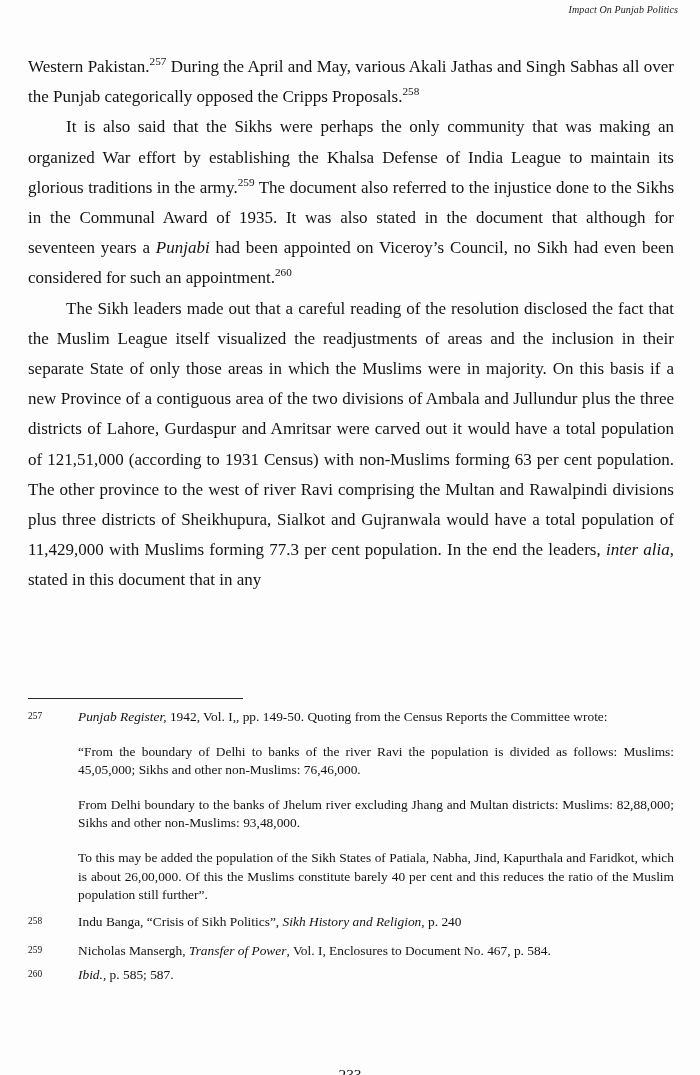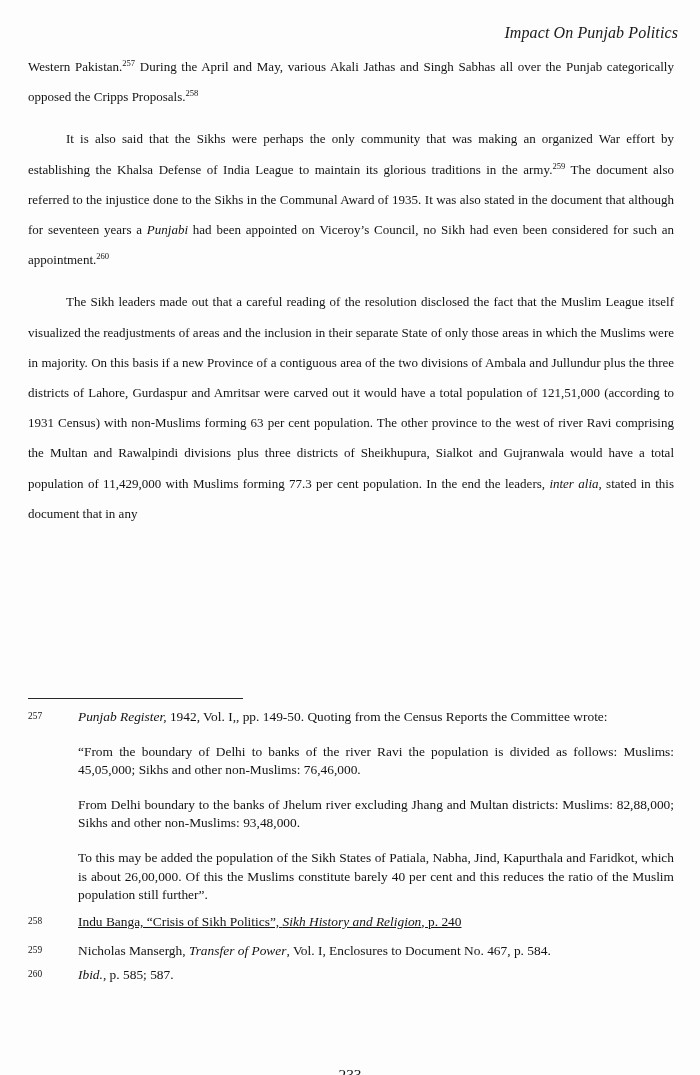--- a/index.html
+++ b/index.html
@@ -16,49 +16,49 @@
     width: 700px;
     height: 1075px;
     background: #fdfdfd;
     overflow: hidden;
     box-sizing: border-box;
   }
 
   
   #running-header {
     position: absolute;
-    top: 24px;
+    top: 4px;
     left: 28px;
     right: 22px;
     text-align: right;
     font-style: italic;
-    font-size: 16px;
+    font-size: 10px;
     letter-spacing: 0.1px;
     color: #1a1a1a;
     white-space: nowrap;
   }
 
   
   #body-column {
     position: absolute;
     top: 52px;
     left: 28px;
     width: 646px;
   }
   .para {
     margin: 0;
     text-align: justify;
     text-justify: inter-word;
-    font-size: 13px;
+    font-size: 17px;
     line-height: 30.2px;
     color: #131313;
     hyphens: none;
   }
   .para + .para {
-    margin-top: 12px;
+    margin-top: 0px;
   }
   .para.indented {
     text-indent: 38px;
   }
   .para sup {
     font-size: 0.66em;
     vertical-align: super;
     line-height: 0;
   }
   .it { font-style: italic; }
@@ -130,21 +130,21 @@
     <div id="footnote-list">
         <div class="fn">
           <span class="fn-num">257</span>
           <div class="fn-block" style="margin-top: 0px;"><span class="it">Punjab Register,</span> 1942, Vol. I,, pp. 149-50. Quoting from the Census Reports the Committee wrote:</div>
           <div class="fn-block">“From the boundary of Delhi to banks of the river Ravi the population is divided as follows: Muslims: 45,05,000; Sikhs and other non-Muslims: 76,46,000.</div>
           <div class="fn-block">From Delhi boundary to the banks of Jhelum river excluding Jhang and Multan districts: Muslims: 82,88,000; Sikhs and other non-Muslims: 93,48,000.</div>
           <div class="fn-block">To this may be added the population of the Sikh States of Patiala, Nabha, Jind, Kapurthala and Faridkot, which is about 26,00,000. Of this the Muslims constitute barely 40 per cent and this reduces the ratio of the Muslim population still further”.</div>
         </div>
         <div class="fn compact">
           <span class="fn-num">258</span>
-          <div class="fn-block" style="margin-top: 0px; text-decoration: underline;">Indu Banga, “Crisis of Sikh Politics”, <span class="it">Sikh History and Religion</span>, p. 240</div>
+          <div class="fn-block" style="margin-top: 0px;">Indu Banga, “Crisis of Sikh Politics”, <span class="it">Sikh History and Religion</span>, p. 240</div>
         </div>
         <div class="fn compact">
           <span class="fn-num">259</span>
           <div class="fn-block" style="margin-top: 11px;">Nicholas Mansergh, <span class="it">Transfer of Power</span>, Vol. I,  Enclosures to Document No. 467, p. 584.</div>
         </div>
         <div class="fn compact">
           <span class="fn-num">260</span>
           <div class="fn-block" style="margin-top: 0px;"><span class="it">Ibid.</span>, p. 585; 587.</div>
         </div>
       </div>

